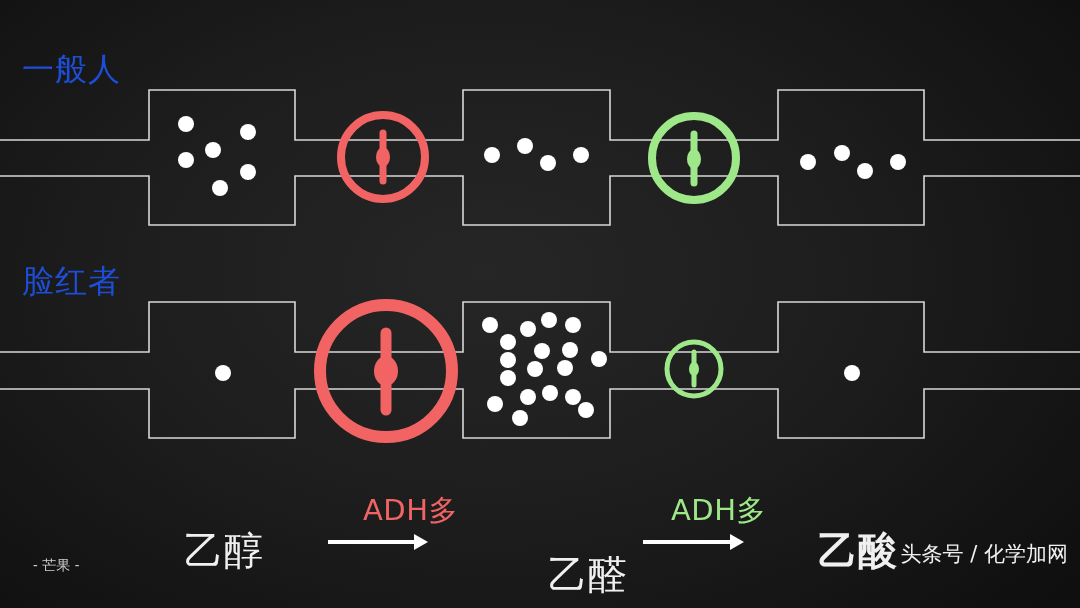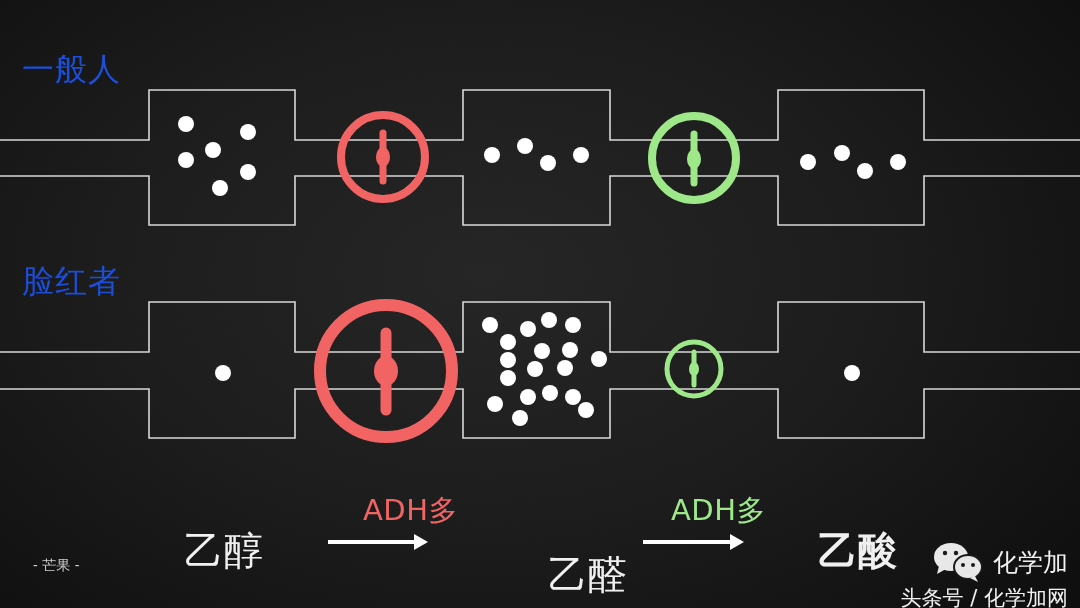--- a/index.html
+++ b/index.html
@@ -134,27 +134,14 @@
 
 <div class="bottom-label" style="left:500px; top:548px;margin-left:48px;">乙醛</div>
 <div class="enzyme-label" style="left:628px; top:491px; color:#9ee88a;">ADH多</div>
 <div class="arrow" style="left:643px; top:540px; width:89px;"></div>
 
 <div class="bottom-label" style="left:818px; top:524px;font-weight:bold;">乙酸</div>
 
 <div class="signature">- 芒果 -</div>
 
 <div class="watermark">
-  <div class="wm-top">
-    <svg width="56" height="44" viewBox="0 0 56 44">
-      <ellipse cx="20" cy="17" rx="17" ry="14" fill="#e8e8e8"></ellipse>
-      <path d="M8 26 L6 34 L15 29 Z" fill="#e8e8e8"></path>
-      <ellipse cx="37" cy="27" rx="14" ry="12" fill="#e8e8e8" stroke="#1a1a1a" stroke-width="2"></ellipse>
-      <path d="M44 36 L47 42 L39 38 Z" fill="#e8e8e8"></path>
-      <circle cx="14" cy="13" r="2.2" fill="#1a1a1a"></circle>
-      <circle cx="25" cy="13" r="2.2" fill="#1a1a1a"></circle>
-      <circle cx="32" cy="25" r="2" fill="#1a1a1a"></circle>
-      <circle cx="42" cy="25" r="2" fill="#1a1a1a"></circle>
-    </svg>
-    <span class="wm-name">化学加</span>
-  </div>
   <div class="wm-sub">头条号 / 化学加网</div>
 </div>
 
 </body></html>

